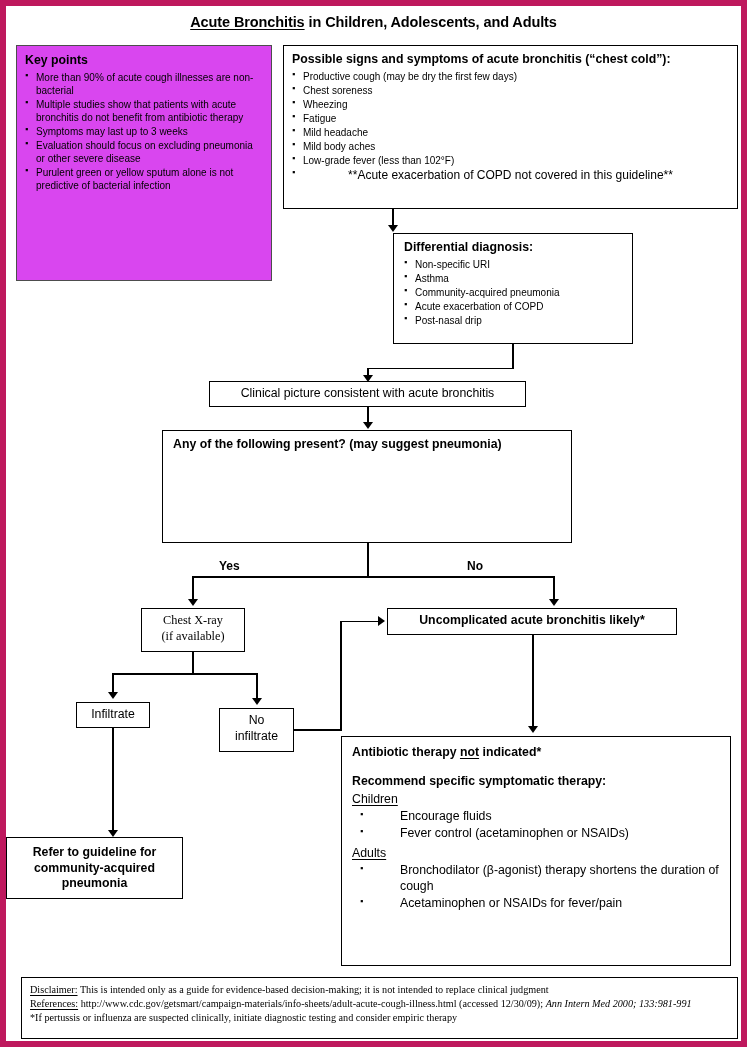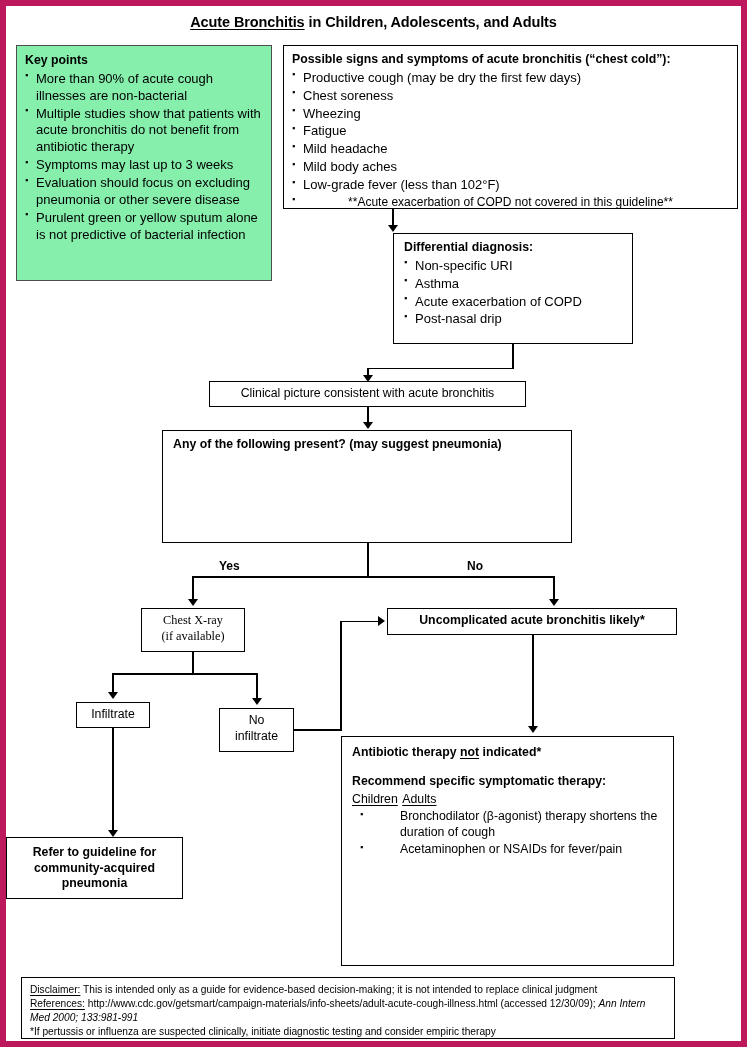--- a/index.html
+++ b/index.html
@@ -2,33 +2,33 @@
 <html><head>
 <meta charset="utf-8">
 <style>
   html,body{margin:0;padding:0;background:#ffffff;}
   body{font-family:"Liberation Sans", sans-serif;color:#000;}
   #page{position:relative;width:747px;height:1047px;box-sizing:border-box;
         border:6px solid #be185d;background:#fff;overflow:hidden;}
 
   .box{position:absolute;box-sizing:border-box;background:#fff;
        border:1.5px solid #000;}
-  .box.gray{background:#86efac;border:1.5px solid #4d4d4d;}
+  .box.gray{background:#d946ef;border:1.5px solid #4d4d4d;}
   .box.thin{border-width:1.2px;}
 
   .title{position:absolute;left:0;right:0;text-align:center;
          font-size:14.5px;font-weight:bold;letter-spacing:-0.1px;}
   .title u{text-decoration:underline;text-underline-offset:2px;}
 
   .hd{font-weight:bold;font-size:12.3px;line-height:1.28;}
   .txt{font-size:12.3px;line-height:1.30;}
   .sm{font-size:10.2px;line-height:1.36;}
 
   ul.bul{list-style:none;margin:2px 0 0 0;padding:0;}
-  ul.bul li{position:relative;padding-left:11px;font-size:13px;
+  ul.bul li{position:relative;padding-left:11px;font-size:10px;
             line-height:1.30;margin:0 0 1px 0;}
   ul.bul li:before{content:"\25AA";position:absolute;left:0;top:-0.5px;font-size:9px;}
   ul.bul li.sub{padding-left:0;text-align:center;font-size:12px;}
 
   ul.wide{list-style:none;margin:1px 0 0 0;padding:0;}
   ul.wide li{position:relative;padding-left:48px;font-size:12.3px;
              line-height:1.30;margin:0 0 1px 0;}
   ul.wide li:before{content:"\25AA";position:absolute;left:8px;top:-0.5px;font-size:9px;}
 
   .ctr{text-align:center;}
@@ -81,20 +81,21 @@
   </div>
 
   <div class="ln vl" style="left:386px;top:203px;height:20px;"></div>
   <div class="ar-d" style="left:382px;top:219px;"></div>
 
   <div class="box" style="left:387px;top:227px;width:240px;height:111px;padding:6px 8px 0 10px;">
     <div class="hd">Differential diagnosis:</div>
     <ul class="bul">
       <li>Non-specific URI</li>
       <li>Asthma</li>
+      <li>Community-acquired pneumonia</li>
       <li>Acute exacerbation of COPD</li>
       <li>Post-nasal drip</li>
     </ul>
   </div>
 
   <div class="ln vl" style="left:506px;top:338px;height:25px;"></div>
   <div class="ln hl" style="left:361px;top:361.5px;width:146px;"></div>
   <div class="ln vl" style="left:361px;top:361.5px;height:12px;"></div>
   <div class="ar-d" style="left:357px;top:369px;"></div>
 
@@ -155,32 +156,36 @@
   <div class="ln hl" style="left:334px;top:614.5px;width:40px;"></div>
   <div class="ar-r" style="left:372px;top:610px;"></div>
 
   <div class="box" style="left:381px;top:602px;width:290px;height:27px;padding:4px 6px 0 6px;">
     <div class="hd ctr">Uncomplicated acute bronchitis likely*</div>
   </div>
 
   <div class="ln vl" style="left:526px;top:629px;height:94px;"></div>
   <div class="ar-d" style="left:522px;top:720px;"></div>
 
-  <div class="box" style="left:335px;top:730px;width:333px;height:230px;padding:8px 8px 0 10px;">
+  <div class="box" style="left:335px;top:730px;width:390px;height:230px;padding:8px 8px 0 10px;">
     <div class="hd"><span>Antibiotic therapy </span><span class="under">not</span><span> indicated*</span></div>
     <div style="height:13px;"></div>
     <div class="hd">Recommend specific symptomatic therapy:</div>
     <div class="txt under" style="display:inline-block;">Children</div>
+    <ul class="wide">
+      <li>Encourage fluids</li>
+      <li>Fever control (acetaminophen or NSAIDs)</li>
+    </ul>
     <div class="txt under" style="display:inline-block;margin-top:1px;">Adults</div>
     <ul class="wide">
       <li>Bronchodilator (β-agonist) therapy shortens the duration of cough</li>
       <li>Acetaminophen or NSAIDs for fever/pain</li>
     </ul>
     <div style="height:13px;"></div>
   </div>
 
-  <div class="box thin" style="left:15px;top:971px;width:654px;height:62px;padding:5px 8px 0 8px;">
+  <div class="box thin" style="left:15px;top:971px;width:717px;height:62px;padding:5px 8px 0 8px;font-family:Liberation Serif, serif;">
     <div class="sm"><span class="under">Disclaimer:</span><span>  This is intended only as a guide for evidence-based decision-making; it is not intended to replace clinical judgment</span></div>
     <div class="sm"><span class="under">References:</span><span>  http://www.cdc.gov/getsmart/campaign-materials/info-sheets/adult-acute-cough-illness.html (accessed 12/30/09); </span><i>Ann Intern Med 2000; 133:981-991</i></div>
     <div class="sm">*If pertussis or influenza are suspected clinically, initiate diagnostic testing and consider empiric therapy</div>
   </div>
 
 </div>
 
 </body></html>

